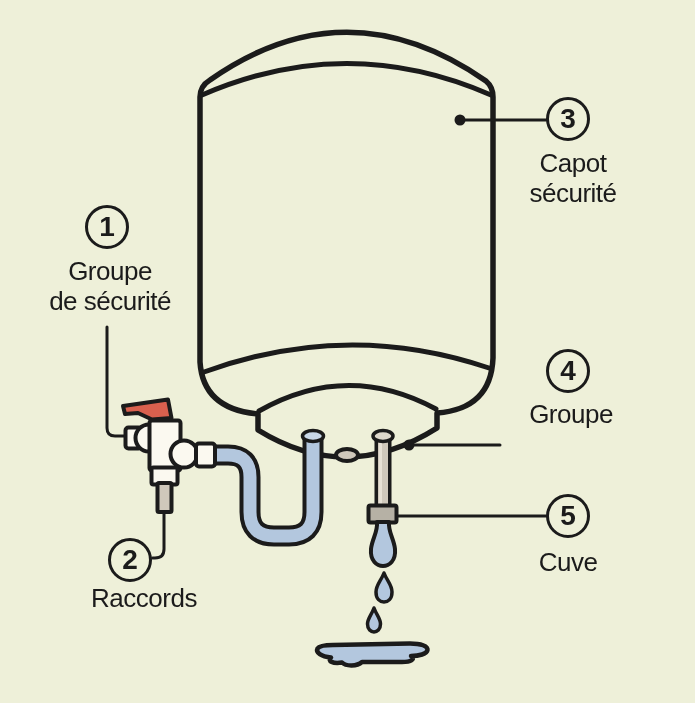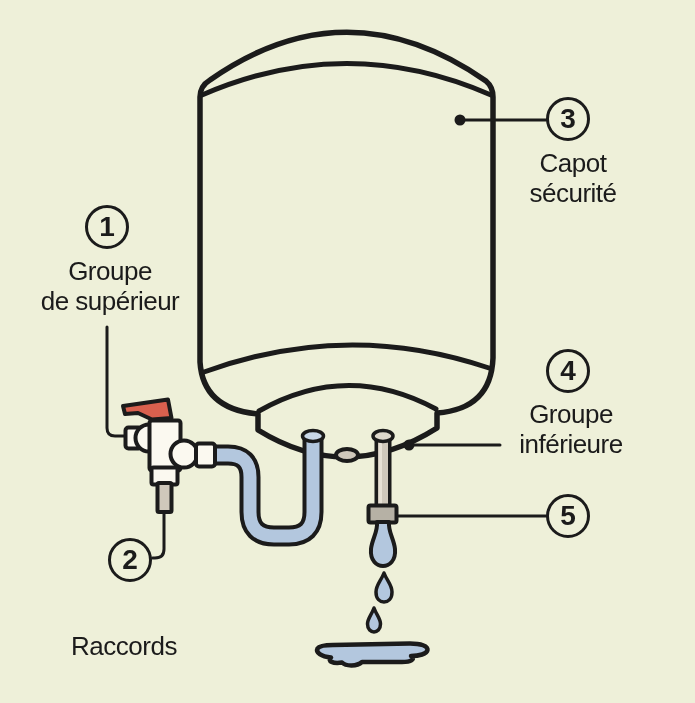--- a/index.html
+++ b/index.html
@@ -117,37 +117,37 @@
       <circle class="ln white" stroke-width="4" cx="184" cy="454" r="13.5"></circle>
       <rect class="ln white" stroke-width="4" x="196" y="443.5" width="19" height="23" rx="3"></rect>
       <rect class="ln white" stroke-width="4" x="151.5" y="467.5" width="26" height="17" rx="2"></rect>
       <rect class="ln metal" stroke-width="4" x="157.5" y="483" width="14" height="29" rx="1.5"></rect>
     </g>
   </svg>
 
   <div class="num-badge" style="left:85px; top:205px;">1</div>
   <div class="lbl" style="left:10px; top:256px;">
     <div>Groupe</div>
-    <div>de supérieur</div>
+    <div>de sécurité</div>
   </div>
 
   <div class="num-badge" style="left:108px; top:538px;">2</div>
-  <div class="lbl" style="left:24px; top:583px;margin-top:48px;">
+  <div class="lbl" style="left:44px; top:583px;">
     <div>Raccords</div>
   </div>
 
   <div class="num-badge" style="left:546px; top:97px;">3</div>
   <div class="lbl" style="left:473px; top:148px;">
     <div>Capot</div>
     <div>sécurité</div>
   </div>
 
   <div class="num-badge" style="left:546px; top:349px;">4</div>
   <div class="lbl" style="left:471px; top:399px;">
     <div>Groupe</div>
-    <div>inférieure</div>
   </div>
 
   <div class="num-badge" style="left:546px; top:494px;">5</div>
   <div class="lbl" style="left:468px; top:547px;">
+    <div>Cuve</div>
   </div>
 
 </div>
 
 </body></html>

